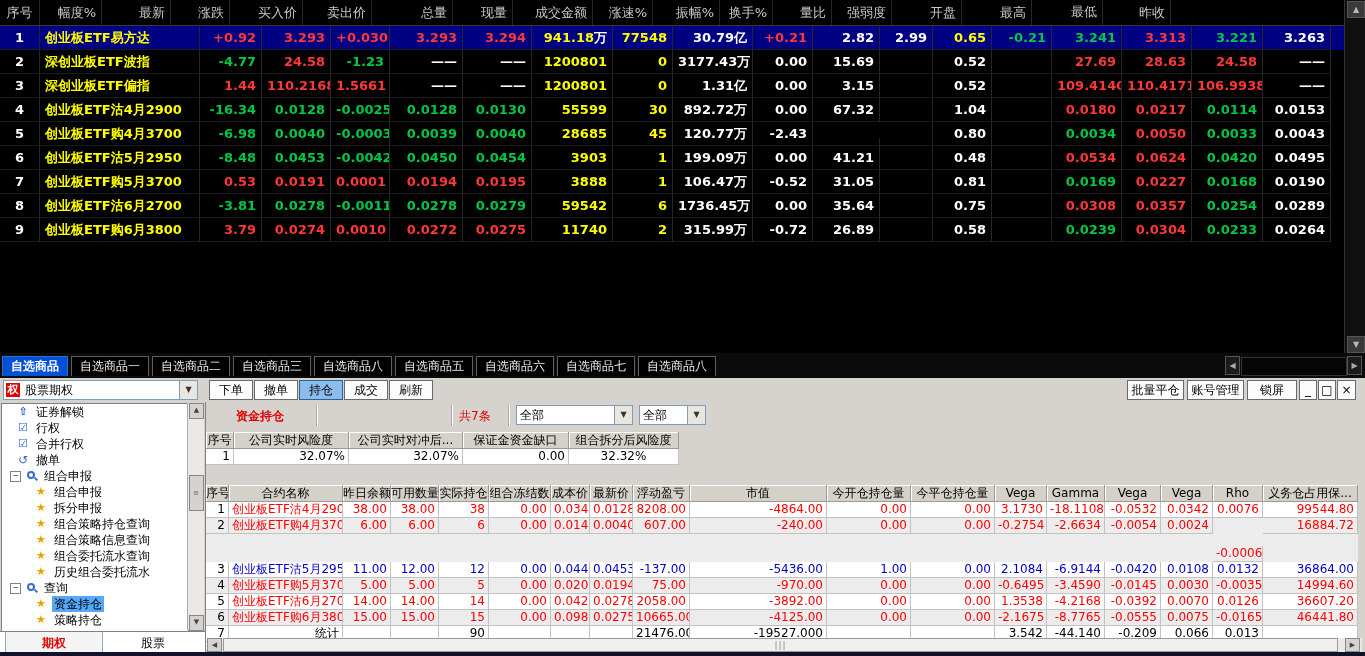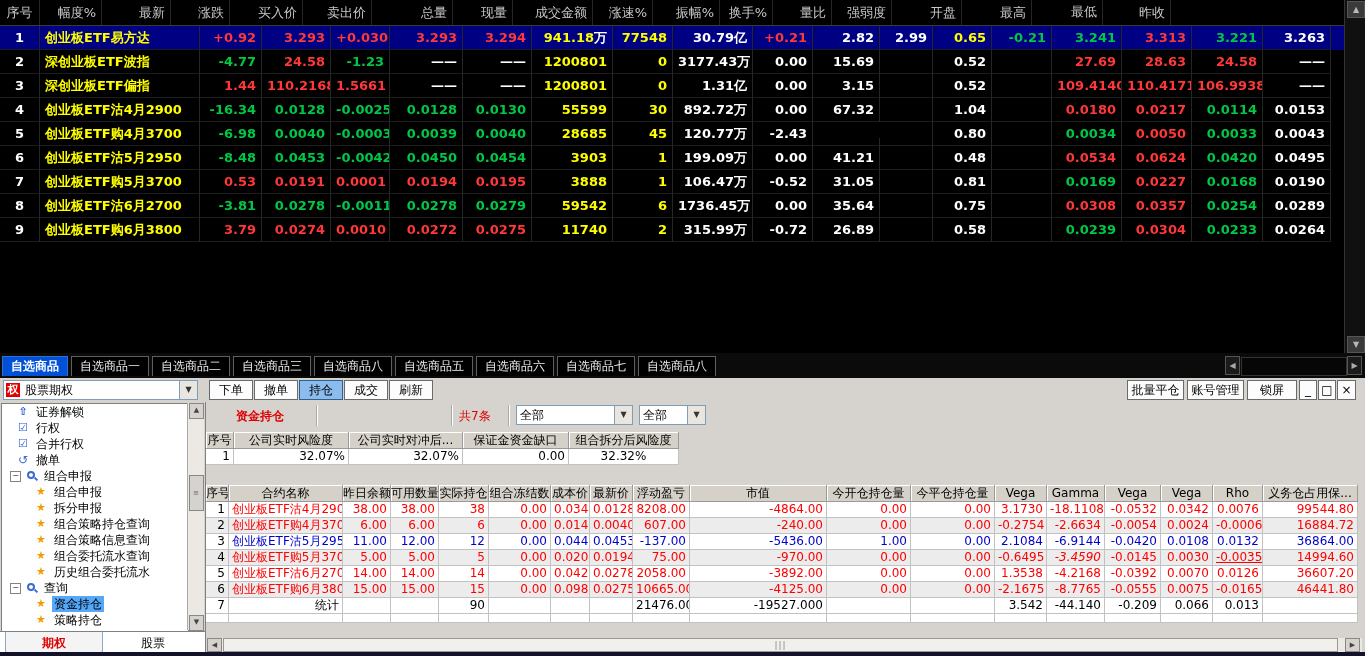--- a/index.html
+++ b/index.html
@@ -518,21 +518,21 @@
           <div class="g-cell t-red" style="width: 39px;">0.0141</div>
           <div class="g-cell t-red" style="width: 43px;">0.0040</div>
           <div class="g-cell t-red" style="width: 57px;">607.00</div>
           <div class="g-cell t-red" style="width: 137px;">-240.00</div>
           <div class="g-cell t-red" style="width: 84px;">0.00</div>
           <div class="g-cell t-red" style="width: 84px;">0.00</div>
           <div class="g-cell t-red" style="width: 52px;">-0.2754</div>
           <div class="g-cell t-red" style="width: 58px;">-2.6634</div>
           <div class="g-cell t-red" style="width: 56px;">-0.0054</div>
           <div class="g-cell t-red" style="width: 52px;">0.0024</div>
-          <div class="g-cell t-red" style="width: 50px;">-0.0006</div>
+          <div class="g-cell t-red" style="width: 50px; margin-top: 28px;">-0.0006</div>
           <div class="g-cell t-red" style="width: 95px;">16884.72</div>
         </div>
         <div class="g-row">
           <div class="g-cell t-black" style="width: 23px;">3</div>
           <div class="g-cell t-blue l" style="width: 114px;">创业板ETF沽5月2950</div>
           <div class="g-cell t-blue" style="width: 48px;">11.00</div>
           <div class="g-cell t-blue" style="width: 48px;">12.00</div>
           <div class="g-cell t-blue" style="width: 50px;">12</div>
           <div class="g-cell t-blue" style="width: 62px;">0.00</div>
           <div class="g-cell t-blue" style="width: 39px;">0.0442</div>
@@ -555,24 +555,24 @@
           <div class="g-cell t-red" style="width: 48px;">5.00</div>
           <div class="g-cell t-red" style="width: 50px;">5</div>
           <div class="g-cell t-red" style="width: 62px;">0.00</div>
           <div class="g-cell t-red" style="width: 39px;">0.0209</div>
           <div class="g-cell t-red" style="width: 43px;">0.0194</div>
           <div class="g-cell t-red" style="width: 57px;">75.00</div>
           <div class="g-cell t-red" style="width: 137px;">-970.00</div>
           <div class="g-cell t-red" style="width: 84px;">0.00</div>
           <div class="g-cell t-red" style="width: 84px;">0.00</div>
           <div class="g-cell t-red" style="width: 52px;">-0.6495</div>
-          <div class="g-cell t-red" style="width: 58px; font-style: italic;">-3.4590</div>
+          <div class="g-cell t-red" style="width: 58px;">-3.4590</div>
           <div class="g-cell t-red" style="width: 56px;">-0.0145</div>
           <div class="g-cell t-red" style="width: 52px;">0.0030</div>
-          <div class="g-cell t-red" style="width: 50px; text-decoration: underline;">-0.0035</div>
+          <div class="g-cell t-red" style="width: 50px;">-0.0035</div>
           <div class="g-cell t-red" style="width: 95px;">14994.60</div>
         </div>
         <div class="g-row">
           <div class="g-cell t-black" style="width: 23px;">5</div>
           <div class="g-cell t-red l" style="width: 114px;">创业板ETF沽6月2700</div>
           <div class="g-cell t-red" style="width: 48px;">14.00</div>
           <div class="g-cell t-red" style="width: 48px;">14.00</div>
           <div class="g-cell t-red" style="width: 50px;">14</div>
           <div class="g-cell t-red" style="width: 62px;">0.00</div>
           <div class="g-cell t-red" style="width: 39px;">0.0425</div>

